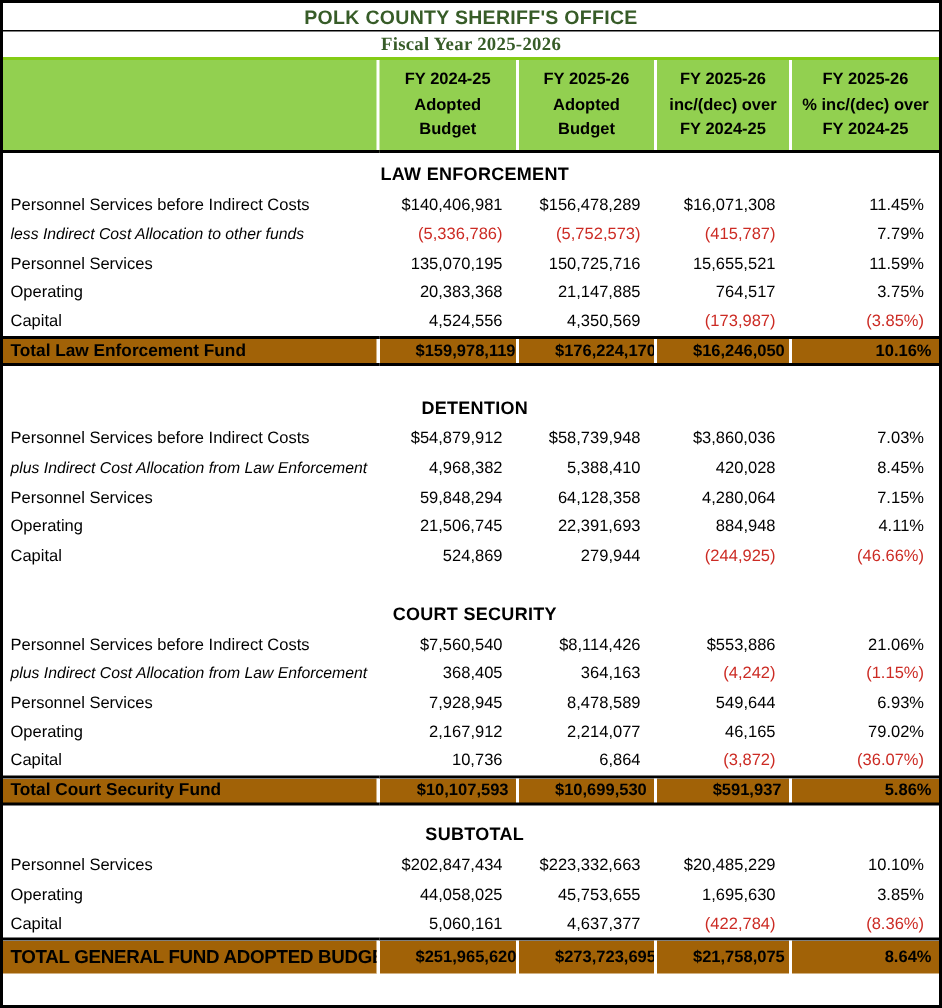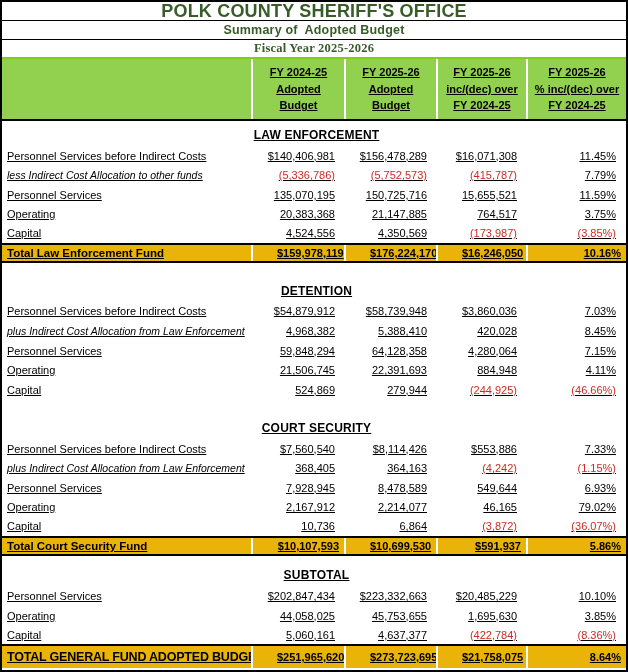--- a/index.html
+++ b/index.html
@@ -17,31 +17,30 @@
   
   .title-row {
     height: 19px;
     display: flex; align-items: center; justify-content: center;
     font-weight: 700;
     color: #375C28;
     border-bottom: 1px solid #000;
     letter-spacing: .2px;
     white-space: pre;
   }
-  .title-row.main { font-size: 18px; }
+  .title-row.main { font-size: 13px; }
   .title-row.sub  { font-size: 12.5px; }
   .title-row:last-of-type { border-bottom: 2px solid #84cc16; font-family: Liberation Serif, serif; }
 
   
   table.budget {
     width: 100%;
     height: 609px;
     border-collapse: collapse;
     table-layout: fixed;
-    text-decoration: underline;
   }
   thead th {
     background: #92D050;
     font-size: 11px;
     font-weight: 700;
     text-align: center;
     vertical-align: middle;
     line-height: 1.5;
     white-space: pre-line;
     height: 61px;
@@ -61,21 +60,21 @@
     padding: 0 0 4px 5px;
     letter-spacing: .2px;
   }
   .data-row td { height: 19px; font-size: 11px; vertical-align: middle; }
   .label-cell  { text-align: left; padding-left: 5px; }
   .num-cell    { text-align: right; padding-right: 10px; font-size: 10.5px; }
   .italic-row .label-cell { font-style: italic; font-size: 10.5px; margin-top: 20px; }
   .negative    { color: #CC2B24; }
 
   .total-row td {
-    background: #eab308;
+    background: #a16207;
     font-weight: 700;
     height: 18px;
     font-size: 11px;
     border-top: 2px solid #000;
     border-bottom: 2px solid #000;
     vertical-align: middle;
   }
   .total-row td + td { border-left: 2px solid #ffffff; padding-right: 5px; padding-left: 24px; }
   .total-row .label-cell { font-size: 11.5px; }
 
@@ -84,21 +83,20 @@
 
   .spacer-row td { height: 13px; background:#fff; }
   .spacer-row.small td { height: 5px; }
 </style>
 </head>
 <body>
 
 <div class="page">
 
   <div class="title-row main">POLK COUNTY SHERIFF'S OFFICE</div>
-  <div class="title-row sub">Summary of  Adopted Budget</div>
   <div class="title-row sub">Fiscal Year 2025-2026</div>
 
   <table class="budget">
     <colgroup>
       <col style="width:250px">
         <col style="width:93px">
         <col style="width:92px">
       <col style="width:90px">
         <col style="width:99px">
     </colgroup>
@@ -210,21 +208,21 @@
           <td colspan="5"></td>
         </tr>
         <tr class="section-header-row">
           <td colspan="5">COURT SECURITY</td>
         </tr>
         <tr class="data-row">
           <td class="label-cell">Personnel Services before Indirect Costs</td>
           <td class="num-cell">$7,560,540</td>
           <td class="num-cell">$8,114,426</td>
           <td class="num-cell">$553,886</td>
-          <td class="num-cell">7.33%</td>
+          <td class="num-cell">21.06%</td>
         </tr>
         <tr class="data-row italic-row">
           <td class="label-cell">plus Indirect Cost Allocation from Law Enforcement</td>
           <td class="num-cell">368,405</td>
           <td class="num-cell">364,163</td>
           <td class="num-cell negative">(4,242)</td>
           <td class="num-cell negative">(1.15%)</td>
         </tr>
         <tr class="data-row">
           <td class="label-cell">Personnel Services</td>

